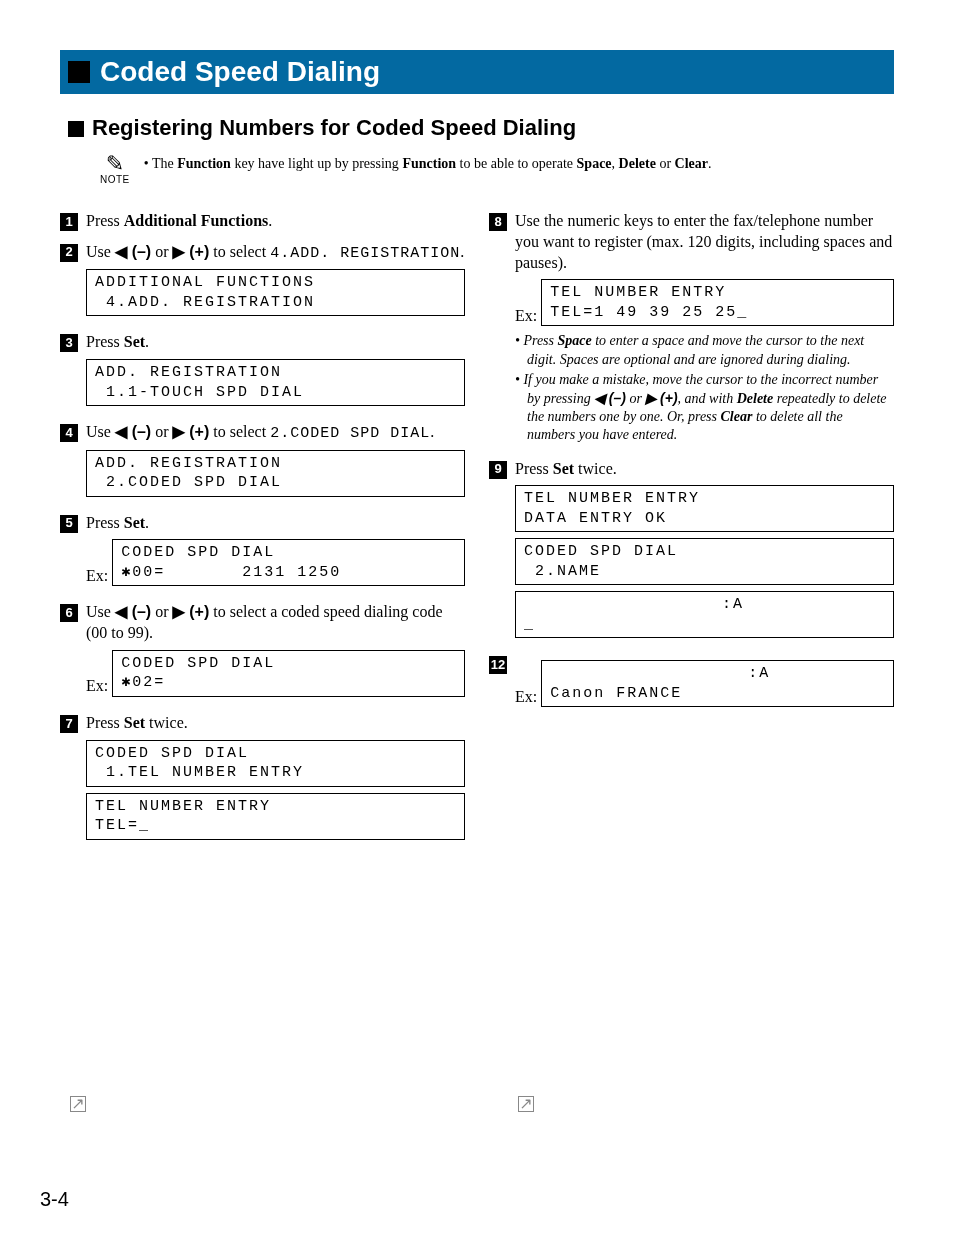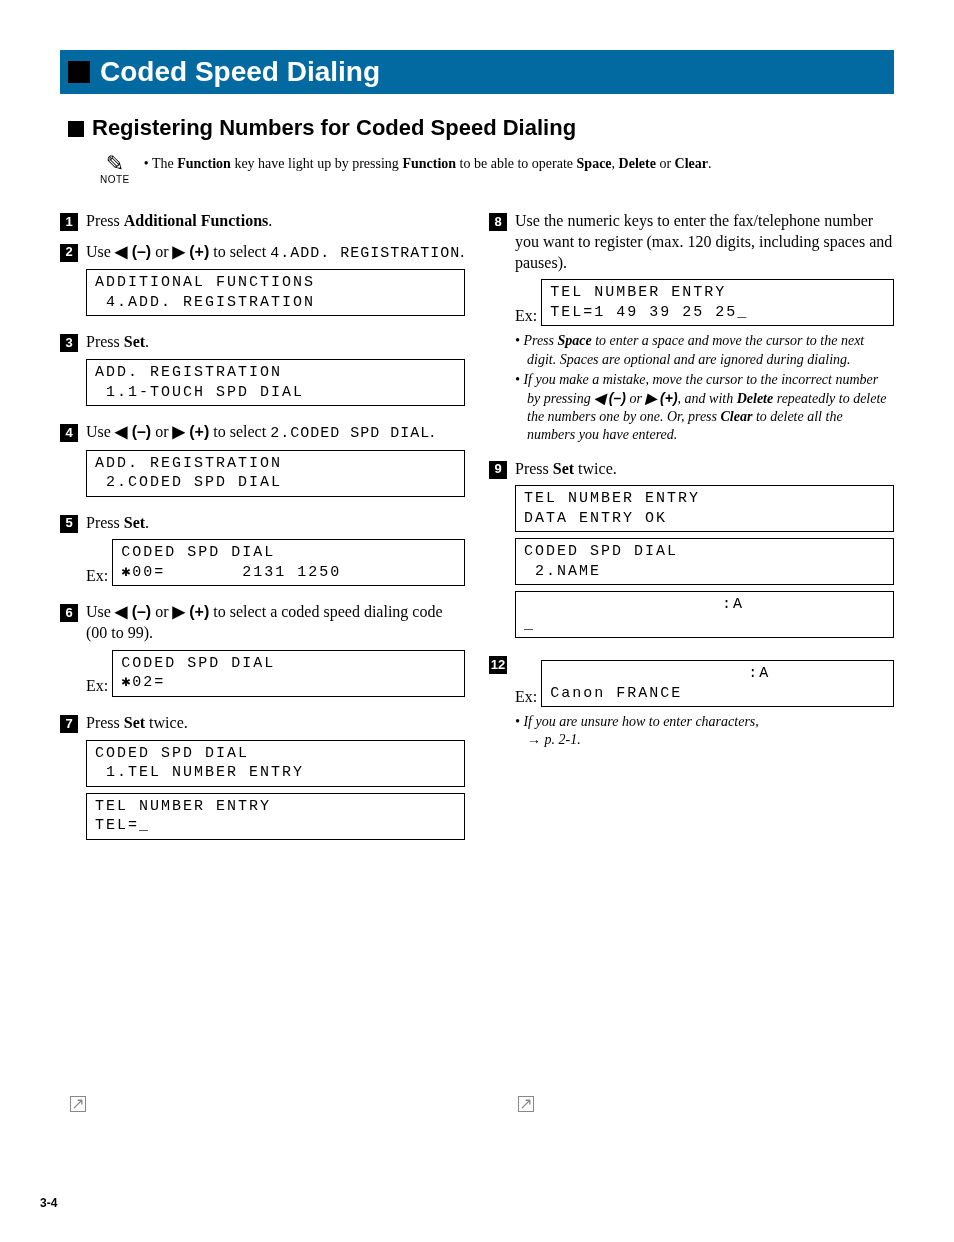--- a/index.html
+++ b/index.html
@@ -127,23 +127,23 @@
     font-style: italic;
   }
   .bullets div::before {
     content: "•  ";
   }
   .arrow { font-family: Arial, sans-serif; }
   .footer {
     position: absolute;
     bottom: 30px;
     left: 40px;
-    font-weight: bold;
+    font-weight: normal;
     font-family: Arial, sans-serif;
-    font-size: 12px;
+    font-size: 20px;
   }
   .corner-icon {
     position: absolute;
     font-size: 16px;
     color: #888;
     border:1px solid #888;
     width:14px;
     height:14px;
     line-height:14px;
     text-align:center;
@@ -281,23 +281,20 @@
   </div>
 
   <div class="step">
     <div class="step-num">12</div>
     <div class="step-body">
       <div class="lcd-wrap">
         <span class="ex-label">Ex:</span>
         <div class="lcd-ex">                  :A
 Canon FRANCE</div>
       </div>
-      <div class="bullets" style="margin-left:0">
-        <div><span>If you are unsure how to enter characters, </span><br><span>→</span><span> p. 2-1.</span></div>
-      </div>
     </div>
   </div>
 
 </div>
 
 </div>
 
 <div class="footer">3-4</div>
 <div class="corner-icon" style="bottom:130px; left:70px;">↗</div>
 <div class="corner-icon" style="bottom:130px; right:420px;">↗</div>

